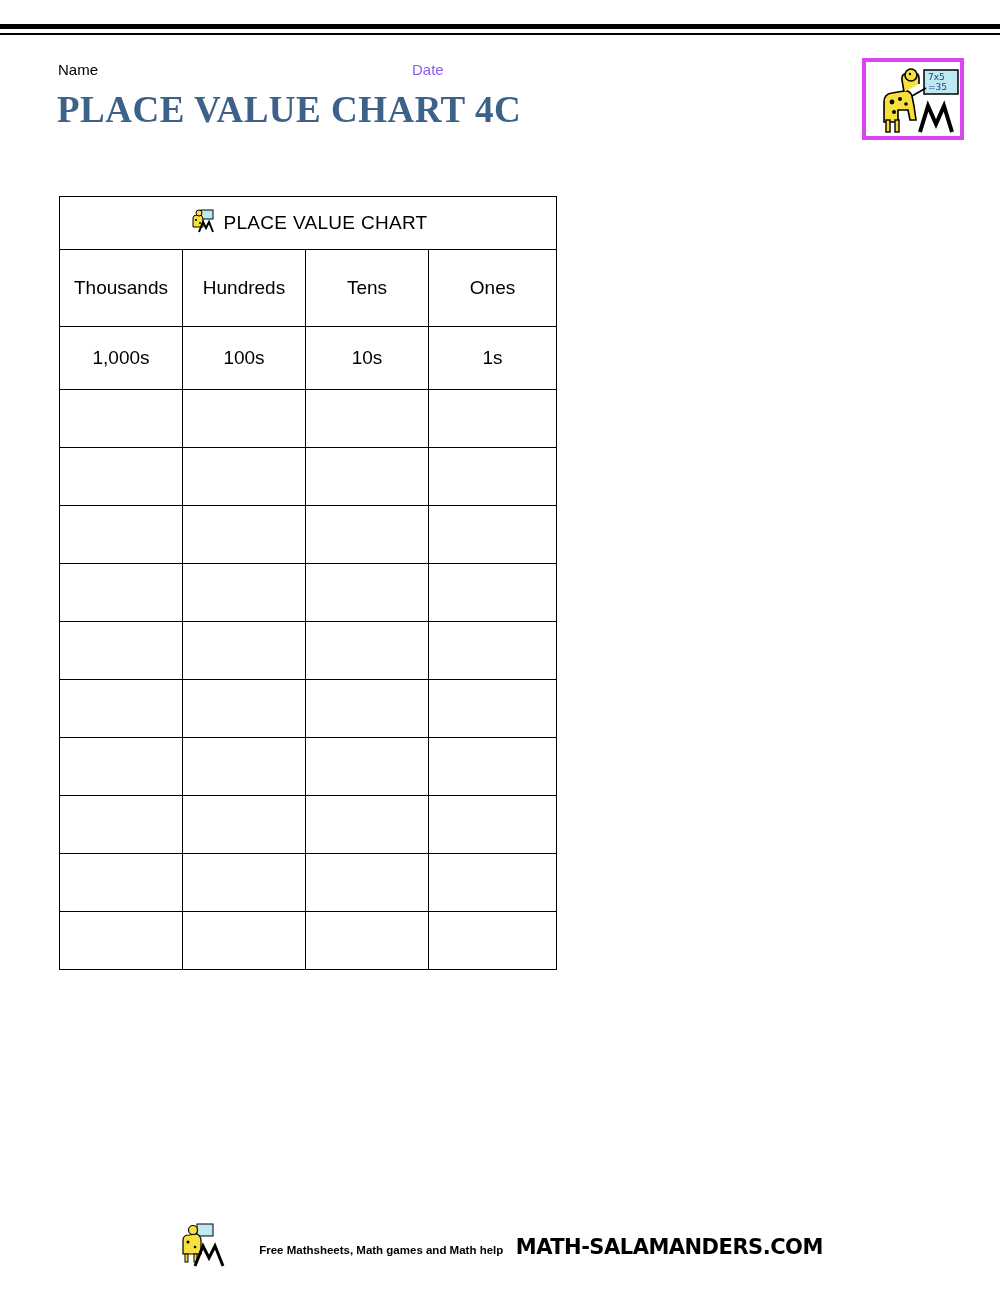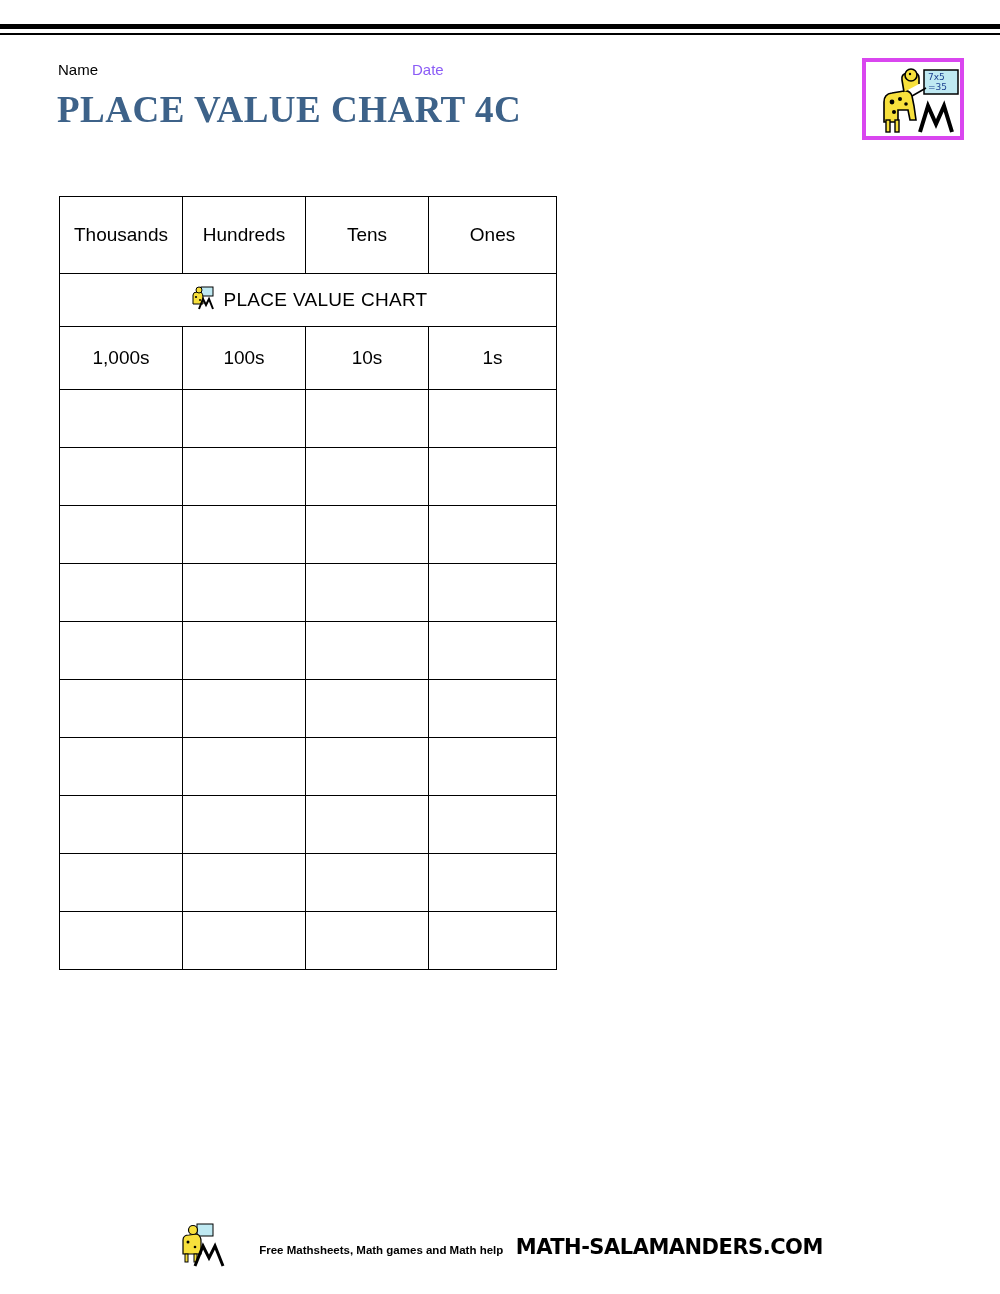--- a/index.html
+++ b/index.html
@@ -210,42 +210,42 @@
 </div>
 
 <table class="pv-table">
   <colgroup>
     <col style="width:123px">
       <col style="width:123px">
       <col style="width:123px">
       <col style="width:128px">
   </colgroup>
   <tbody>
-    <tr>
-      <td class="pv-head-cell">Thousands</td>
-      <td class="pv-head-cell">Hundreds</td>
-      <td class="pv-head-cell">Tens</td>
-      <td class="pv-head-cell">Ones</td>
-    </tr>
     <tr>
       <td class="pv-title-cell" colspan="4">
         <span class="pv-title-inner">
           <span>
             <svg width="26" height="24" viewBox="0 0 26 24" xmlns="http://www.w3.org/2000/svg">
               <rect x="12" y="1" width="12" height="9" fill="#bfe9f2" stroke="#000" stroke-width="1"></rect>
               <path d="M4 18 L4 9 Q4 6 8 6 L12 6 Q14 8 14 11 L14 18 Z" fill="#f7e03c" stroke="#000" stroke-width="1"></path>
               <circle cx="10" cy="4" r="3" fill="#f7e03c" stroke="#000" stroke-width="1"></circle>
               <circle cx="7" cy="11" r="1.1" fill="#000"></circle>
               <circle cx="11" cy="14" r="1" fill="#000"></circle>
               <path d="M10 23 L14 13 L17 19 L20 13 L24 23" stroke="#000" stroke-width="2" fill="none"></path>
             </svg>
           </span>
           <span class="pv-title-text">PLACE VALUE CHART</span>
         </span>
       </td>
+    </tr>
+    <tr>
+      <td class="pv-head-cell">Thousands</td>
+      <td class="pv-head-cell">Hundreds</td>
+      <td class="pv-head-cell">Tens</td>
+      <td class="pv-head-cell">Ones</td>
     </tr>
     <tr>
       <td class="pv-sub-cell">1,000s</td>
       <td class="pv-sub-cell">100s</td>
       <td class="pv-sub-cell">10s</td>
       <td class="pv-sub-cell">1s</td>
     </tr>
     <tr>
       <td class="pv-blank-cell"></td>
       <td class="pv-blank-cell"></td>

